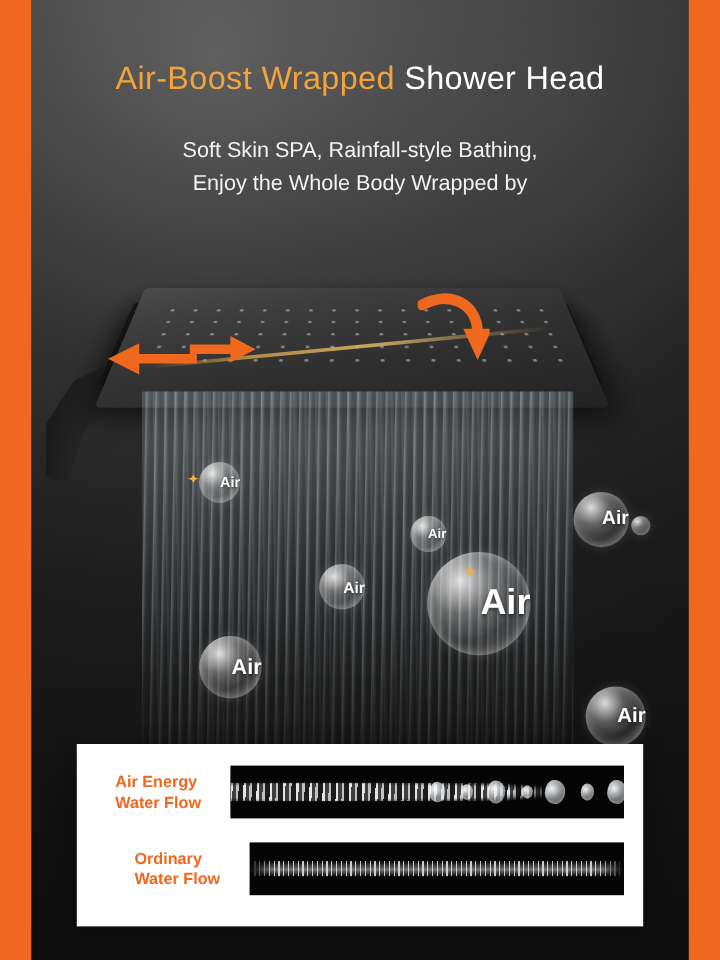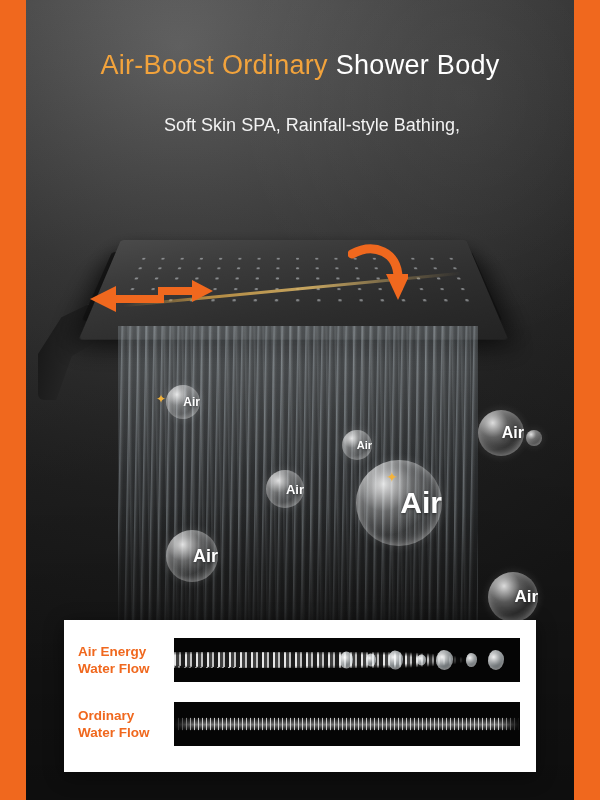--- a/index.html
+++ b/index.html
@@ -67,21 +67,20 @@
   .subhead {
     position: absolute;
     left: 26px;
     top: 112px;
     width: 548px;
     text-align: center;
     color: #f2f2f2;
     font-size: 18px;
     line-height: 27px;
     z-index: 8;
-    margin-left: 12px;
   }
 
   
   .shower-wrap {
     position: absolute;
     left: 26px;
     top: 230px;
     width: 548px;
     height: 400px;
     z-index: 6;
@@ -225,24 +224,24 @@
     width: 472px;
     height: 152px;
     background: #ffffff;
     z-index: 9;
     box-shadow: 0 4px 18px rgba(0,0,0,.45);
   }
   .compare-row {
     display: flex;
     align-items: center;
     height: 52px;
-    padding: 0 0 0 14px;
+    padding: 0 0 0 32px;
   }
   .compare-row.first { margin-top: 14px; }
-  .compare-row.second { margin-top: 12px; }
+  .compare-row.second { margin-top: 12px; margin-left: 16px; }
   .row-label {
     width: 96px;
     color: #f0681e;
     font-size: 13.5px;
     line-height: 17px;
     font-weight: bold;
   }
   .row-strip {
     position: relative;
     flex: 1;
@@ -294,25 +293,26 @@
 <body>
 
 <div class="page">
 
   <div class="backdrop"></div>
 
   <div class="side-bar left"></div>
   <div class="side-bar right"></div>
 
   <div class="headline">
-    <span class="part-a">Air-Boost Ordinary </span><span class="part-b">Shower Body</span>
+    <span class="part-a">Air-Boost Wrapped </span><span class="part-b">Shower Head</span>
   </div>
 
   <div class="subhead">
     <div>Soft Skin SPA, Rainfall-style Bathing,</div>
+    <div>Enjoy the Whole Body Wrapped by</div>
   </div>
 
   <div class="shower-wrap">
 
     <div class="arm"></div>
     <div class="head-rim"></div>
     <div class="head"></div>
     <div class="nozzles"></div>
     <div class="head-gold"></div>
 

